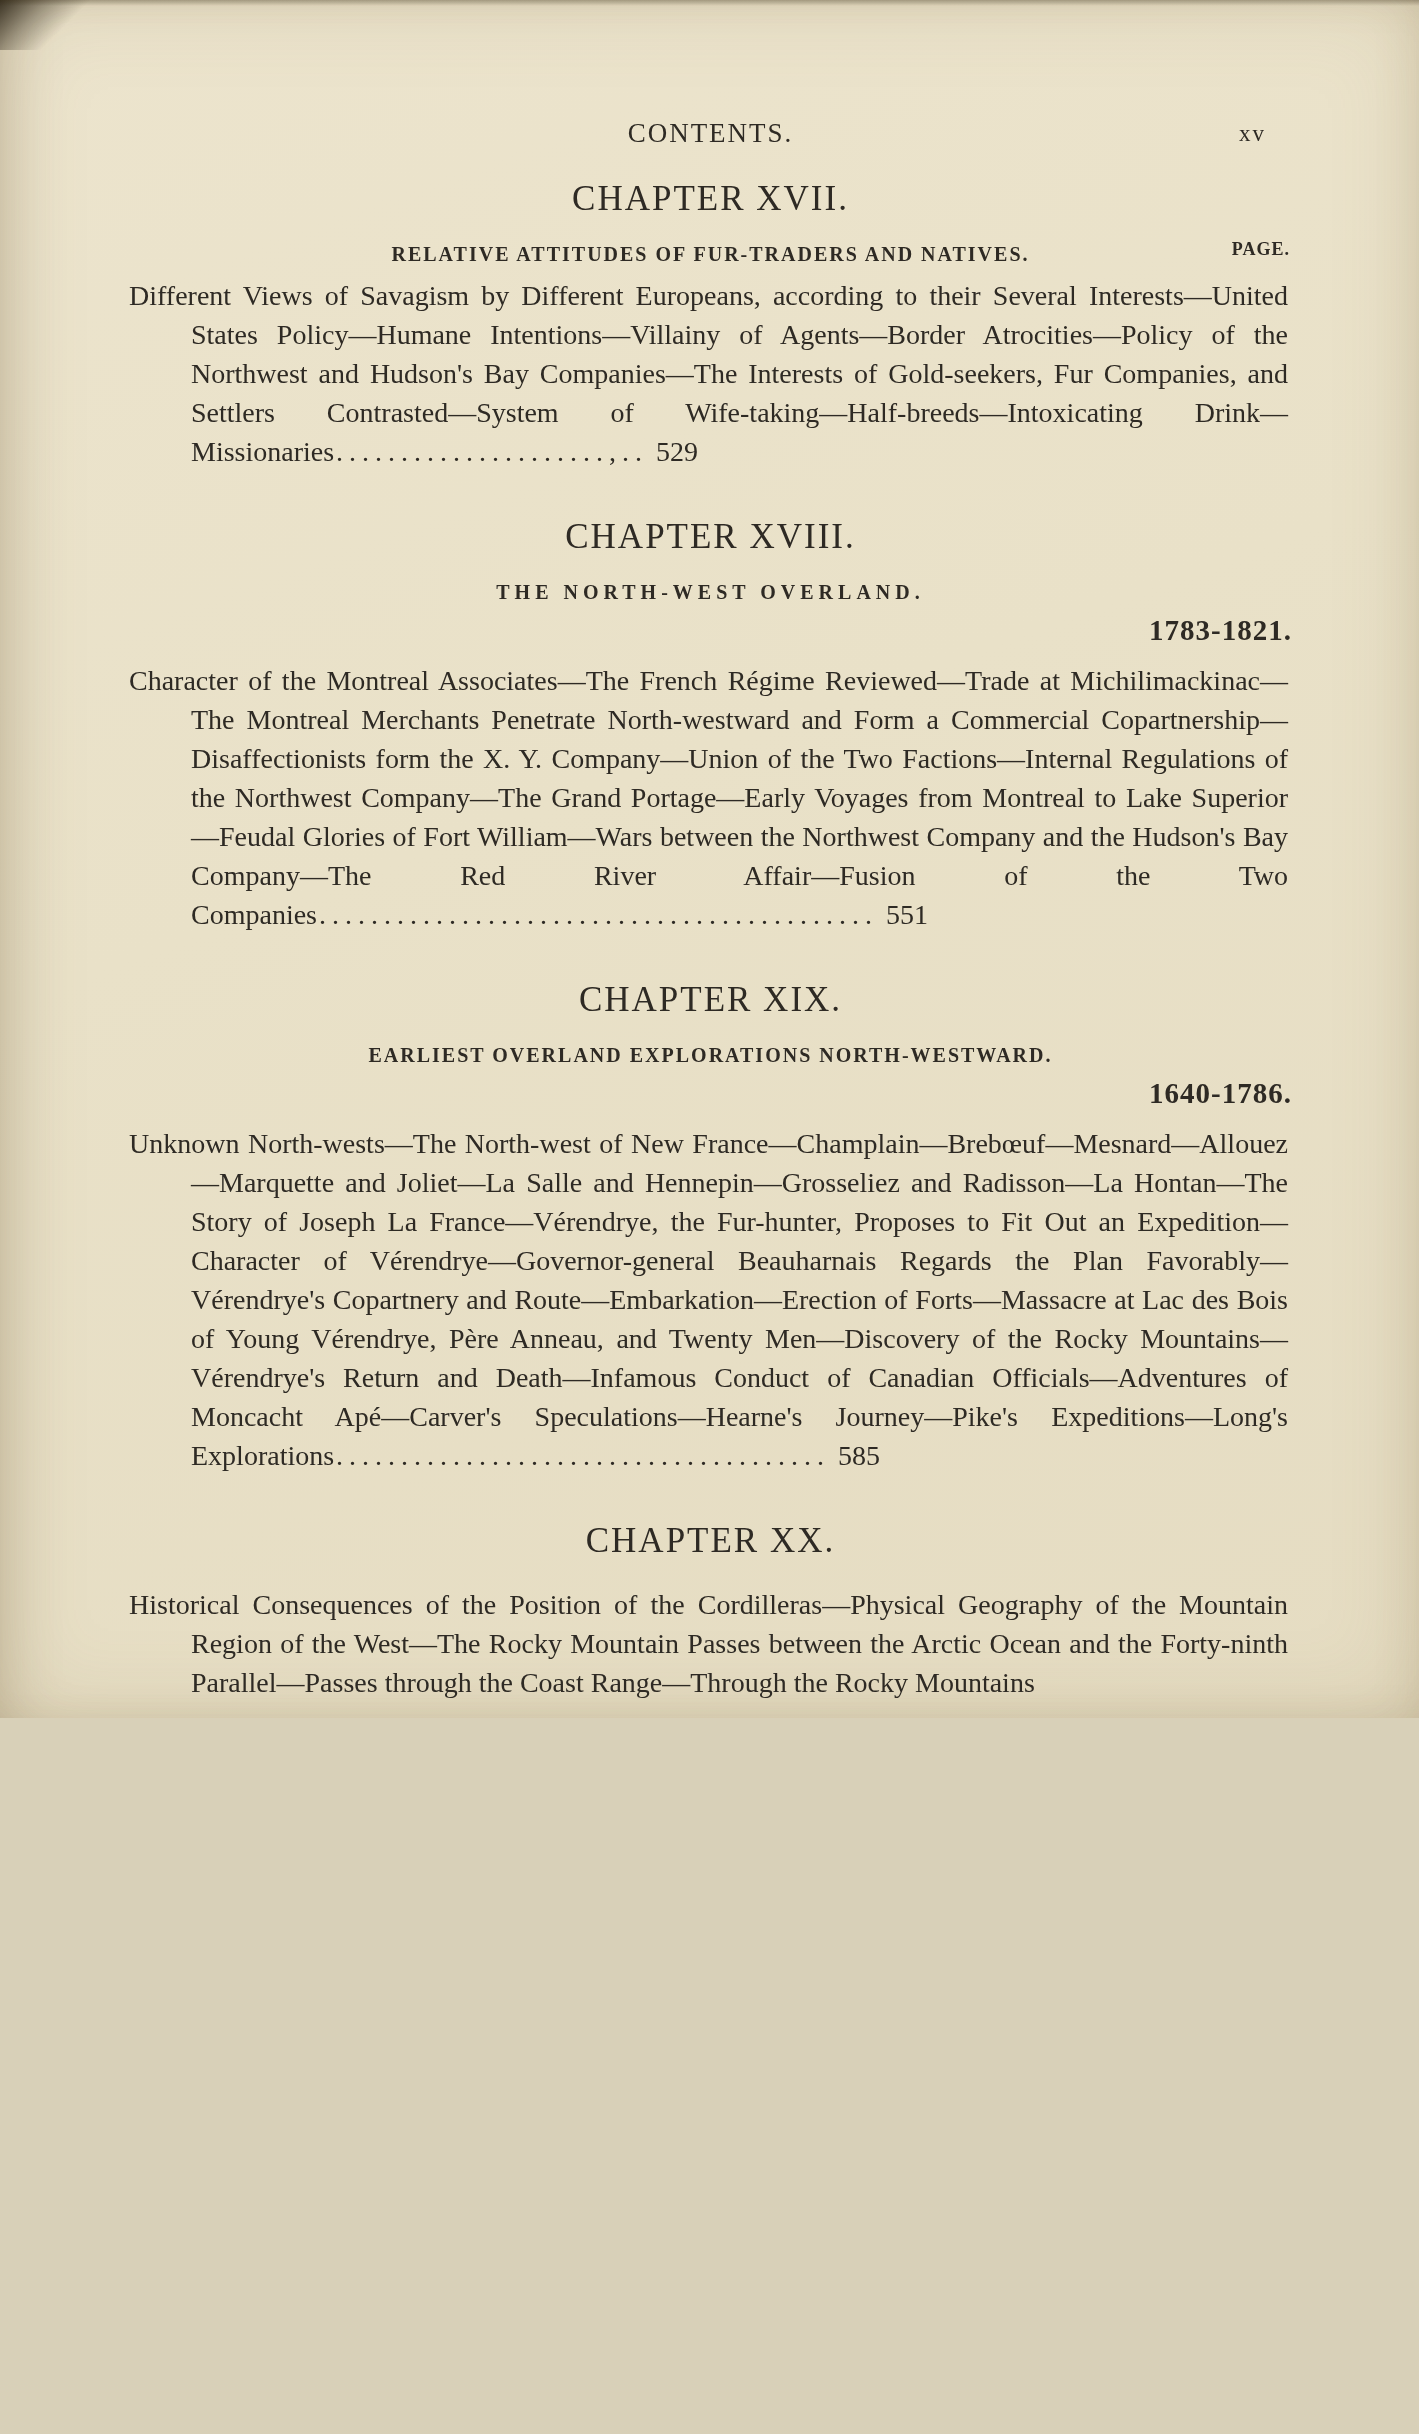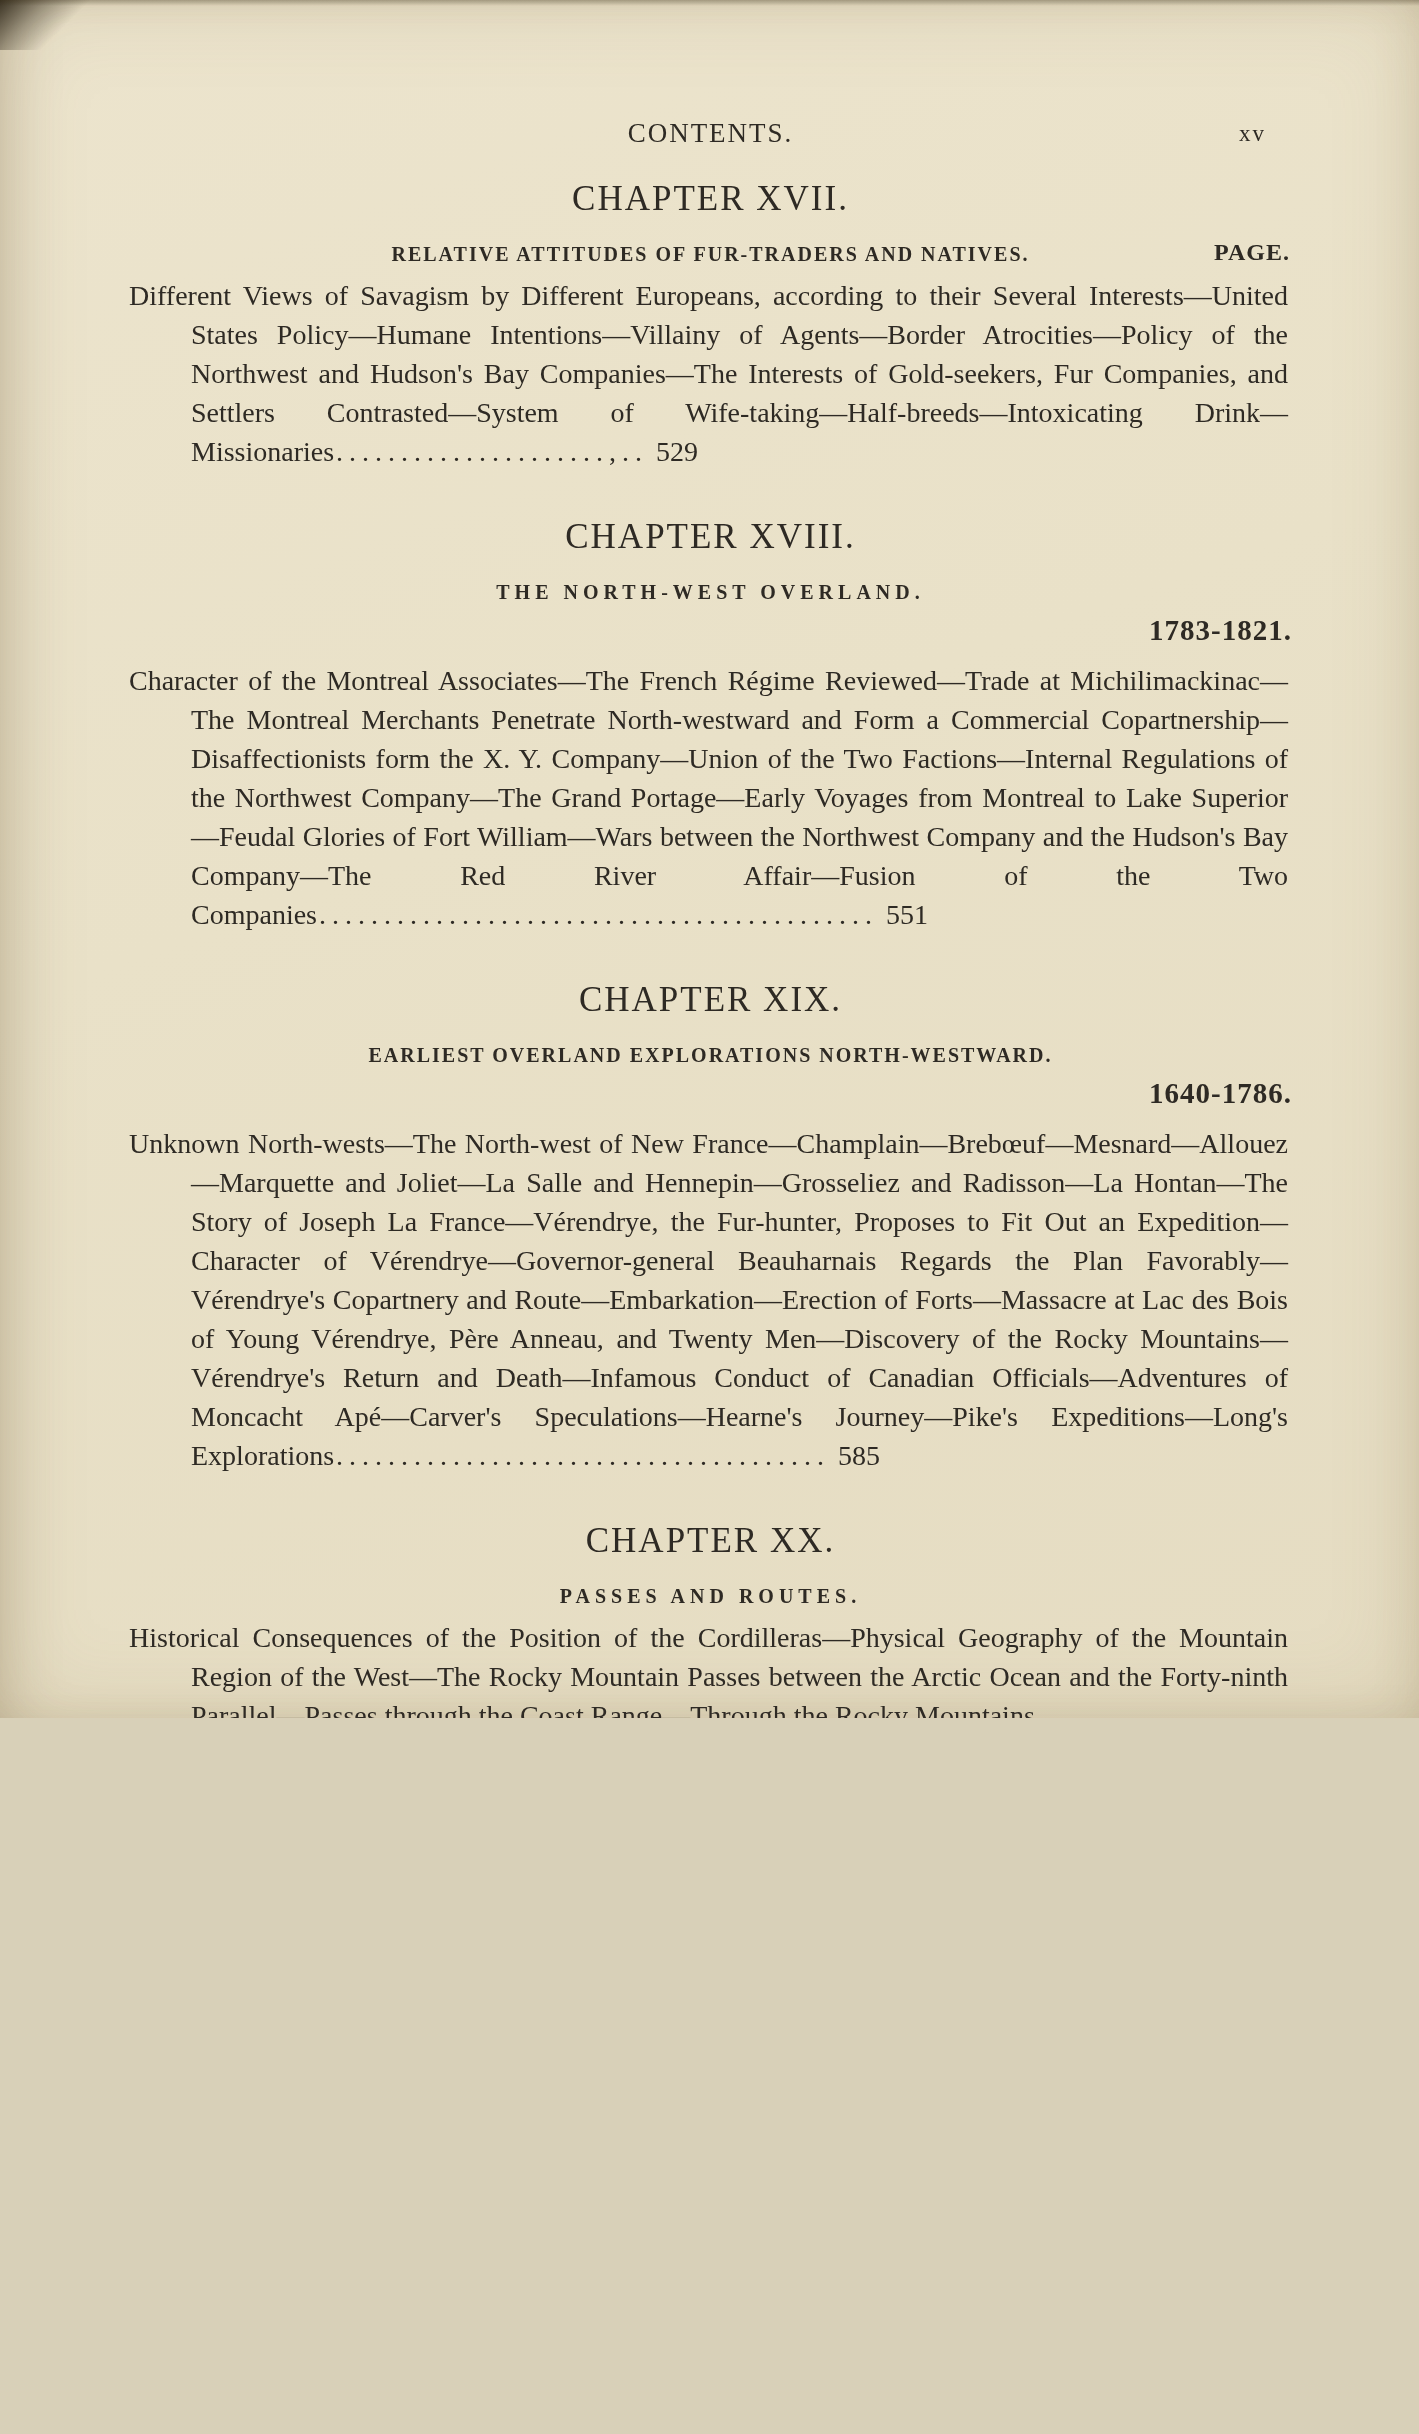--- a/index.html
+++ b/index.html
@@ -74,21 +74,21 @@
     display: inline-block;
     font-size: 20px;
     font-weight: bold;
     letter-spacing: 2px;
   }
   .chapter-subtitle.wide { letter-spacing: 5px; }
   .page-label {
     position: absolute;
     right: 2px;
     top: -4px;
-    font-size: 24px;
+    font-size: 18px;
     font-weight: bold;
     letter-spacing: 1px;
   }
 
   .chapter-dates {
     text-align: right;
     font-size: 29px;
     margin: 2px 0 14px 0;
     letter-spacing: 1px;
     font-weight: bold;
@@ -142,19 +142,16 @@
     <h2 class="chapter-title">CHAPTER XIX.</h2>
     <div class="subtitle-row">
       <span class="chapter-subtitle">EARLIEST OVERLAND EXPLORATIONS NORTH-WESTWARD.</span>
     </div>
     <div class="chapter-dates">1640-1786.</div>
     <p class="summary"><span>Unknown North-wests—The North-west of New France—Champlain—Brebœuf—Mesnard—Allouez—Marquette and Joliet—La Salle and Hennepin—Grosseliez and Radisson—La Hontan—The Story of Joseph La France—Vérendrye, the Fur-hunter, Proposes to Fit Out an Expedition—Character of Vérendrye—Governor-general Beauharnais Regards the Plan Favorably—Vérendrye's Copartnery and Route—Embarkation—Erection of Forts—Massacre at Lac des Bois of Young Vérendrye, Père Anneau, and Twenty Men—Discovery of the Rocky Mountains—Vérendrye's Return and Death—Infamous Conduct of Canadian Officials—Adventures of Moncacht Apé—Carver's Speculations—Hearne's Journey—Pike's Expeditions—Long's Explorations</span><span class="leader">......................................</span><span class="pageno">585</span></p>
   </section>
 
   <section class="chapter">
     <h2 class="chapter-title">CHAPTER XX.</h2>
-    <div class="subtitle-row">
-      <span class="chapter-subtitle wide">PASSES AND ROUTES.</span>
-    </div>
     <p class="summary"><span>Historical Consequences of the Position of the Cordilleras—Physical Geography of the Mountain Region of the West—The Rocky Mountain Passes between the Arctic Ocean and the Forty-ninth Parallel—Passes through the Coast Range—Through the Rocky Mountains</span></p>
   </section>
 
 </div>
 
 </body></html>

